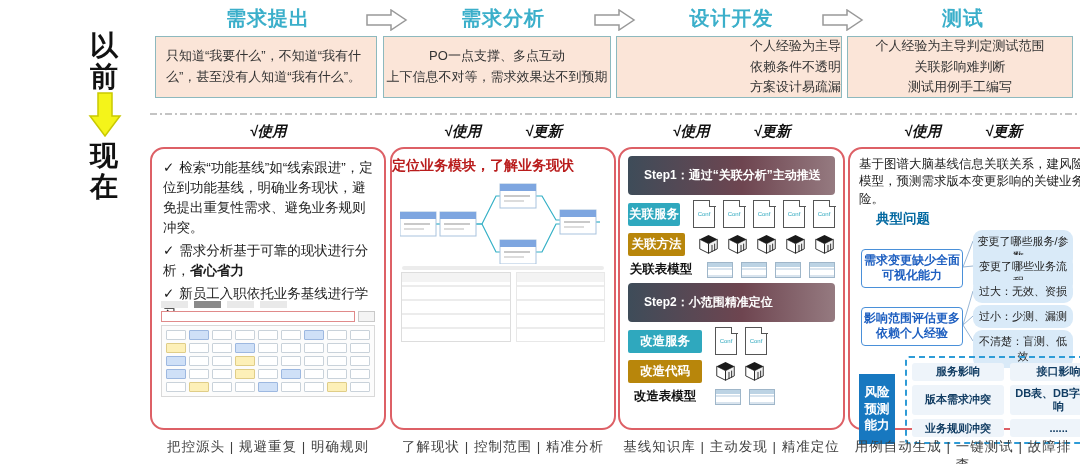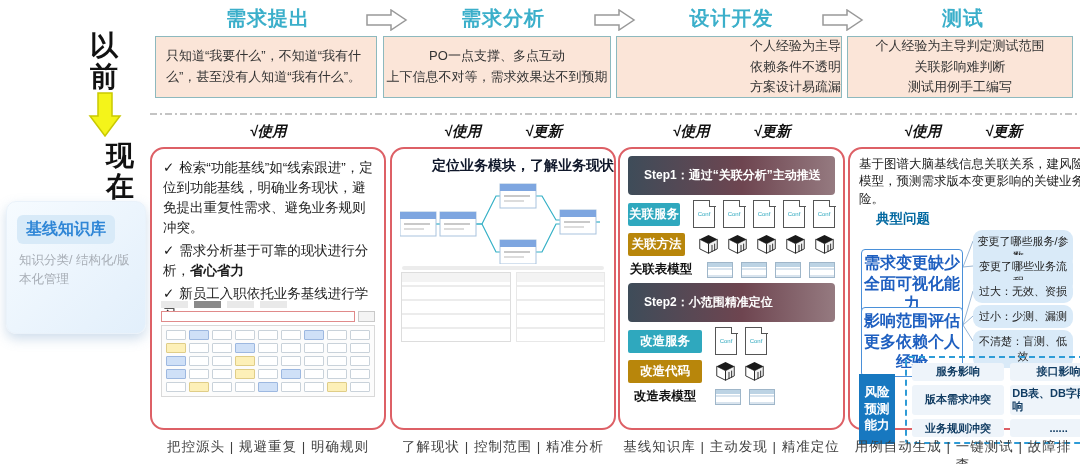--- a/index.html
+++ b/index.html
@@ -3,21 +3,21 @@
 <meta charset="utf-8">
 <style>
   html,body{margin:0;padding:0;background:#fff;}
   .canvas{position:relative;width:1080px;height:464px;background:#fff;overflow:hidden;
           font-family:"Liberation Sans","DejaVu Sans",sans-serif;color:#222;}
 
   
   .era{position:absolute;width:36px;text-align:center;font-weight:bold;font-size:28px;
        line-height:1.12;color:#111;word-break:break-all;}
   .era.before{left:86px;top:30px;}
-  .era.now{left:86px;top:140px;margin-left:16px;}
+  .era.now{left:86px;top:140px;}
   .down-arrow{position:absolute;left:88px;top:92px;}
   .kb-card{position:absolute;left:6px;top:201px;width:138px;height:131px;border-radius:10px;
            background:linear-gradient(135deg,#f6fbff,#e2effb);border:1px solid #eaf2fa;
            box-shadow:0 5px 12px rgba(120,160,200,.35);}
   .kb-title{display:inline-block;margin:13px 0 7px 10px;padding:4px 9px;border-radius:6px;
             background:#d8eaf8;color:#2f86d6;font-weight:bold;font-size:16px;}
   .kb-desc{margin:0 10px 0 12px;color:#a8aeb6;font-size:12.5px;line-height:1.5;}
 
   
   .stage-title{position:absolute;top:5px;text-align:center;font-weight:bold;font-size:20px;
@@ -60,21 +60,21 @@
   .shot-grid{display:grid;grid-template-columns:repeat(9,1fr);gap:3px;padding:4px;
              border:1px solid #d9d9d9;background:#fcfcfc;}
   .shot-grid i{display:block;height:8px;border:1px solid #c9d2da;background:#fff;border-radius:1px;}
   .shot-grid i:nth-child(2),.shot-grid i:nth-child(7),.shot-grid i:nth-child(13),
   .shot-grid i:nth-child(19),.shot-grid i:nth-child(28),.shot-grid i:nth-child(33),
   .shot-grid i:nth-child(41){background:#cfe0f7;border-color:#9db8e0;}
   .shot-grid i:nth-child(10),.shot-grid i:nth-child(22),.shot-grid i:nth-child(31),
   .shot-grid i:nth-child(38),.shot-grid i:nth-child(44){background:#fdf0b8;border-color:#dfcd88;}
 
   
-  .f2-t{font-weight:bold;font-size:14px;text-align:right;color:#0f172a;}
+  .f2-t{font-weight:bold;font-size:14px;text-align:left;color:#b91c1c;}
   .f2-t.t1{margin-top:8px;}
   .f2-flow{display:block;margin:3px auto 0;}
   .f2-scroll{height:4px;margin:2px 10px;background:#ececec;border-radius:2px;}
   .f2-shots{display:flex;gap:5px;margin:2px 9px 0;height:70px;}
   .pane{border:1px solid #ddd;background:
         linear-gradient(#f3f3f3 0 9px,rgba(0,0,0,0) 9px),
         repeating-linear-gradient(180deg,rgba(0,0,0,0) 0 12px,#ececec 12px 14px);}
   .pane.l{flex:1.25;}
   .pane.r{flex:1;border-color:#e8e8e8;}
   .f2-bottom{position:absolute;left:0;right:0;top:193px;}
@@ -103,49 +103,45 @@
               border-left:1.5px solid #555;border-bottom:1.5px solid #555;}
   .tbl{display:block;width:26px;height:16px;border:1px solid #9fb6c9;box-sizing:border-box;
        background:linear-gradient(#bcd3e4 0 4px,rgba(0,0,0,0) 4px),
                   repeating-linear-gradient(180deg,rgba(0,0,0,0) 0 5px,#d9e4ee 5px 7px);}
 
   
   .f4-intro{margin:7px 9px 2px;font-size:12.5px;line-height:1.38;color:#1c1c1c;}
   .f4-typical{margin:0 0 2px 26px;color:#0369a1;font-weight:bold;font-size:13.5px;}
   .f4-mid{position:relative;height:124px;margin:0 5px;}
   .prob{position:absolute;left:6px;width:102px;box-sizing:border-box;border:1.5px solid #4a90d9;border-radius:4px;
-        background:#fff;color:#1e5fc0;font-weight:bold;font-size:16px;text-align:center;
+        background:#fff;color:#1e5fc0;font-weight:bold;font-size:12px;text-align:center;
         padding:3px 2px;line-height:1.3;}
   .bub{position:absolute;left:118px;width:100px;box-sizing:border-box;background:#d9eaf8;border-radius:9px;
        font-size:11px;color:#222;text-align:center;padding:4px 2px;}
   .conn{position:absolute;inset:0;pointer-events:none;}
   .f4-risk{position:relative;height:90px;margin:2px 7px 0;}
   .risk-label{position:absolute;left:2px;top:18px;width:36px;height:70px;background:#1778c0;color:#fff;
               font-weight:bold;font-size:12.5px;line-height:1.3;display:flex;align-items:center;
               justify-content:center;text-align:center;word-break:break-all;padding:0 5px;box-sizing:border-box;}
   .risk-panel{position:absolute;left:48px;right:0;top:0;bottom:2px;border:2px dashed #2e9bd6;border-radius:4px;
               display:grid;grid-template-columns:1fr 1.05fr;gap:4px 6px;padding:5px;box-sizing:border-box;}
   .risk-chip{background:#eef4fa;border-radius:3px;color:#123d63;font-weight:bold;font-size:11px;
-             display:flex;align-items:center;justify-content:center;text-align:left;line-height:1.15;padding:1px 2px;}
+             display:flex;align-items:center;justify-content:center;text-align:center;line-height:1.15;padding:1px 2px;}
 </style>
 </head>
 <body>
 
 <div class="canvas">
 
   <div class="era before">以前</div>
   <svg class="down-arrow" width="34" height="46" viewBox="0 0 34 46">
     <polygon points="10,1 24,1 24,24 32,24 17,44 2,24 10,24" fill="#f4f41a" stroke="#c9c900" stroke-width="1.5"></polygon>
   </svg>
   <div class="era now">现在</div>
 
-  <div class="kb-card">
-    <span class="kb-title">基线知识库</span>
-    <div class="kb-desc">知识分类/ 结构化/版本化管理</div>
-  </div>
 
   <div class="stage-title c2t">需求分析</div>
   <div class="stage-title c1t">需求提出</div>
   <div class="stage-title c3t">设计开发</div>
   <div class="stage-title c4t">测试</div>
 
   <svg class="flow-arrow" style="left:366px" width="42" height="22" viewBox="0 0 42 22">
     <polygon points="1,6 25,6 25,1 40,11 25,21 25,16 1,16" fill="#fff" stroke="#999" stroke-width="1.5"></polygon>
     </svg>
   <svg class="flow-arrow" style="left:594px" width="42" height="22" viewBox="0 0 42 22">

